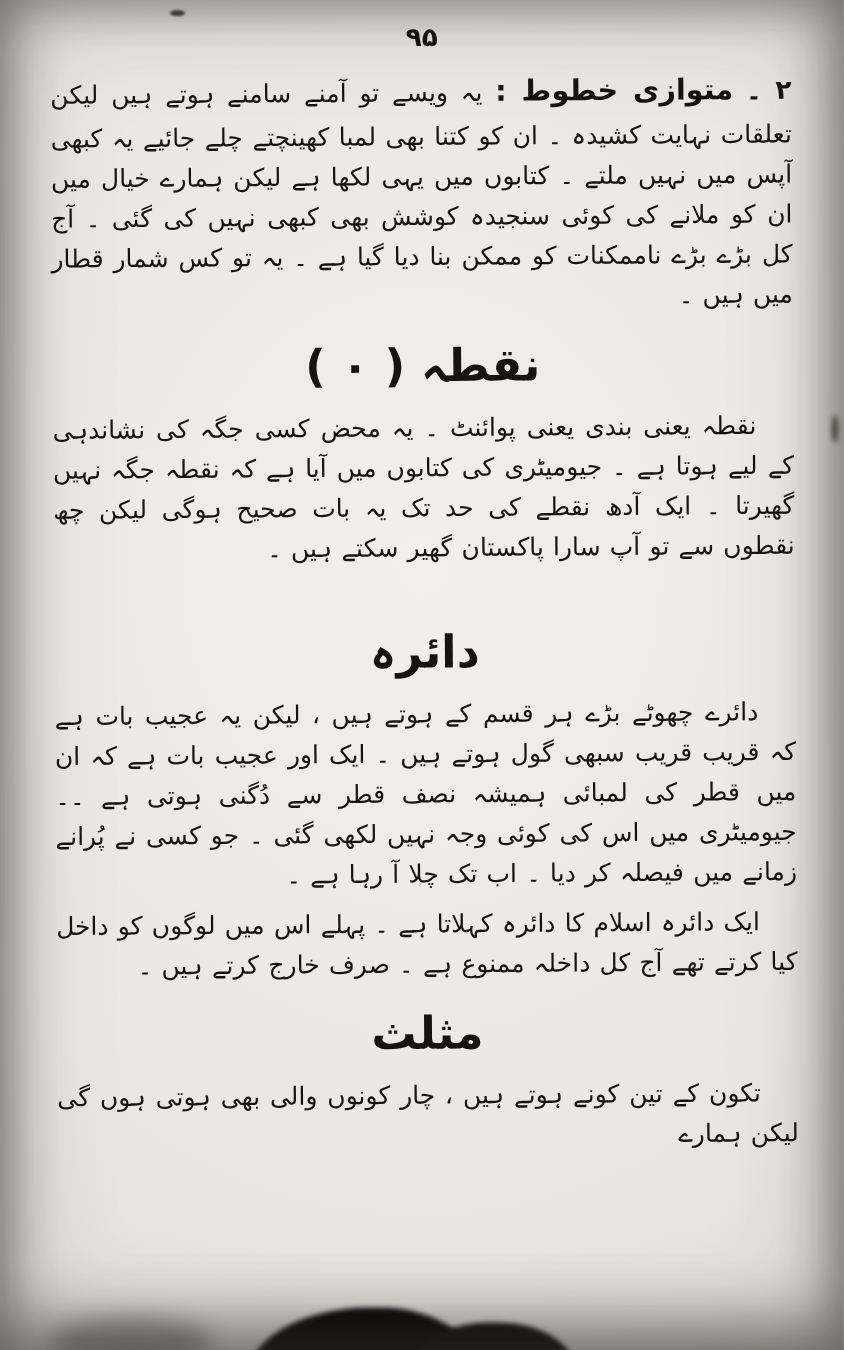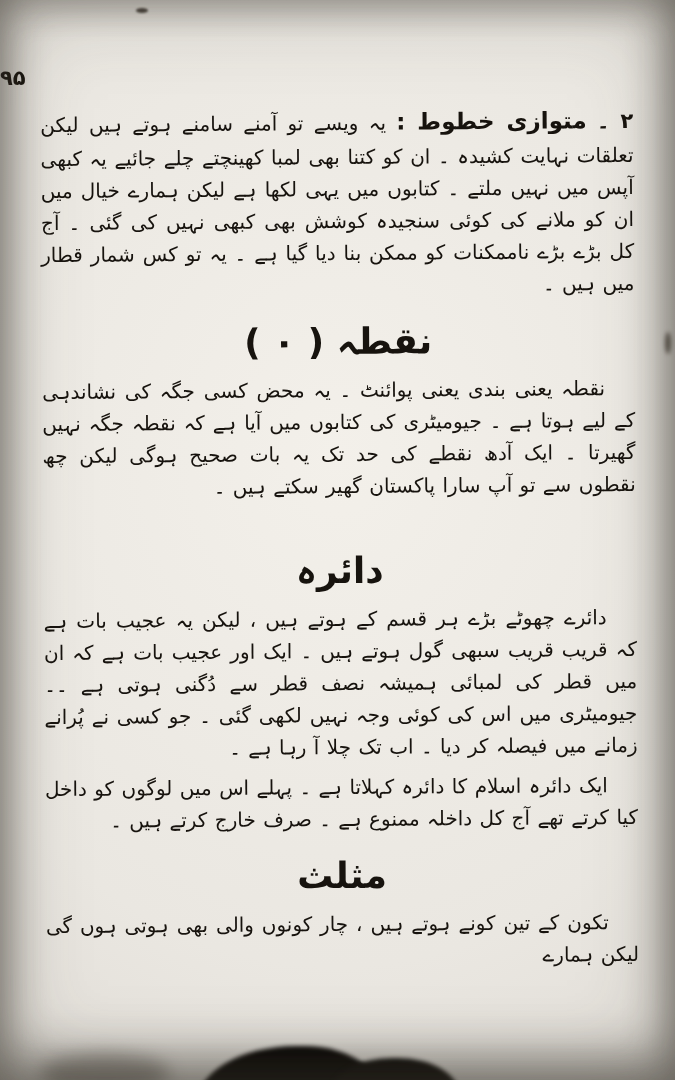--- a/index.html
+++ b/index.html
@@ -23,26 +23,25 @@
     pointer-events: none;
     box-shadow:
       inset 0 0 90px rgba(62,56,48,.28),
       inset -16px 0 38px rgba(62,56,48,.20),
       inset 16px 0 38px rgba(62,56,48,.16),
       inset 0 -26px 46px rgba(40,36,30,.38),
       inset 0 14px 30px rgba(62,56,48,.14);
     z-index: 5;
   }
   .page-number {
-    text-align: left;
+    text-align: center;
     padding-top: 18px;
     font-size: 21px;
     font-weight: bold;
     letter-spacing: 2px;
-    margin-top: 48px;
   }
   .content {
     padding: 14px 42px 0 40px;
     direction: rtl;
     text-align: justify;
     transform: rotate(-0.4deg);
     transform-origin: 50% 0;
   }
   .body {
     font-size: 20px;

